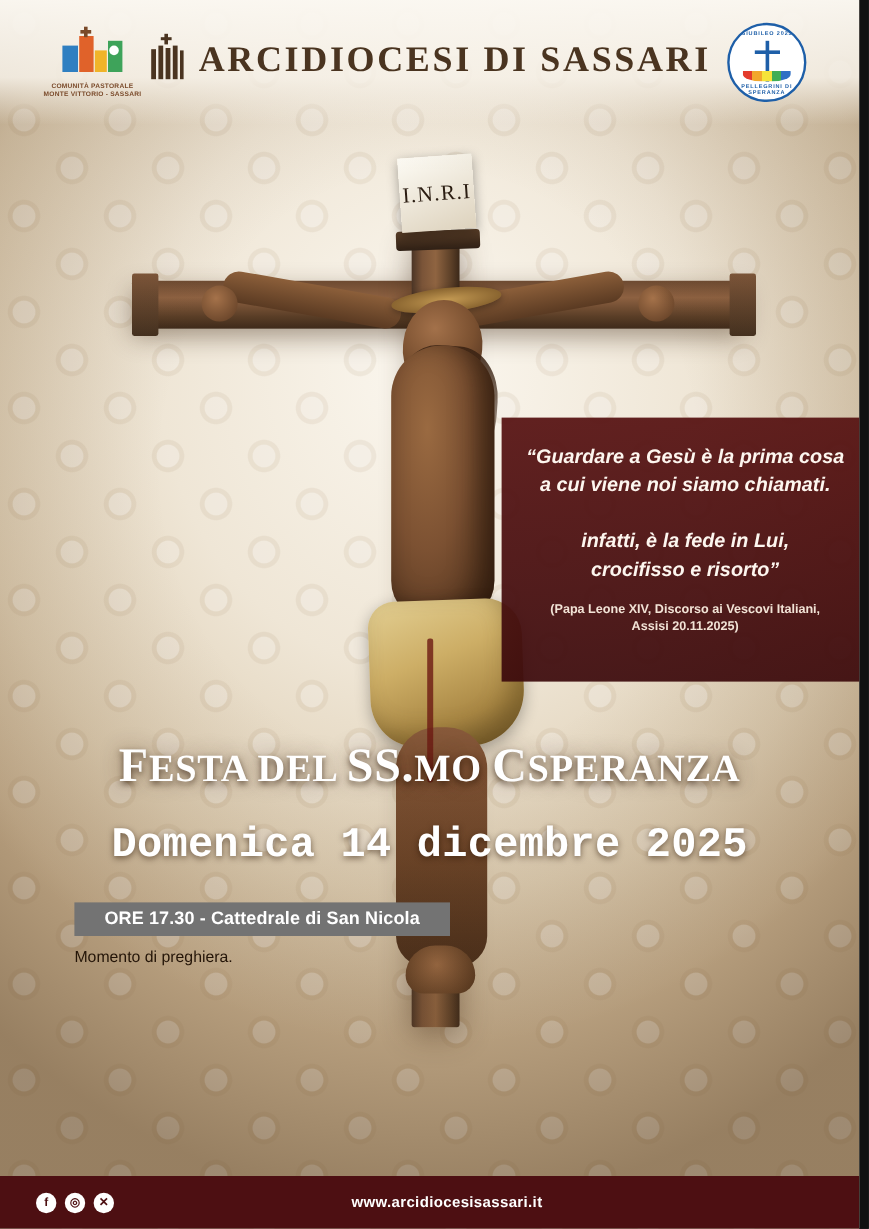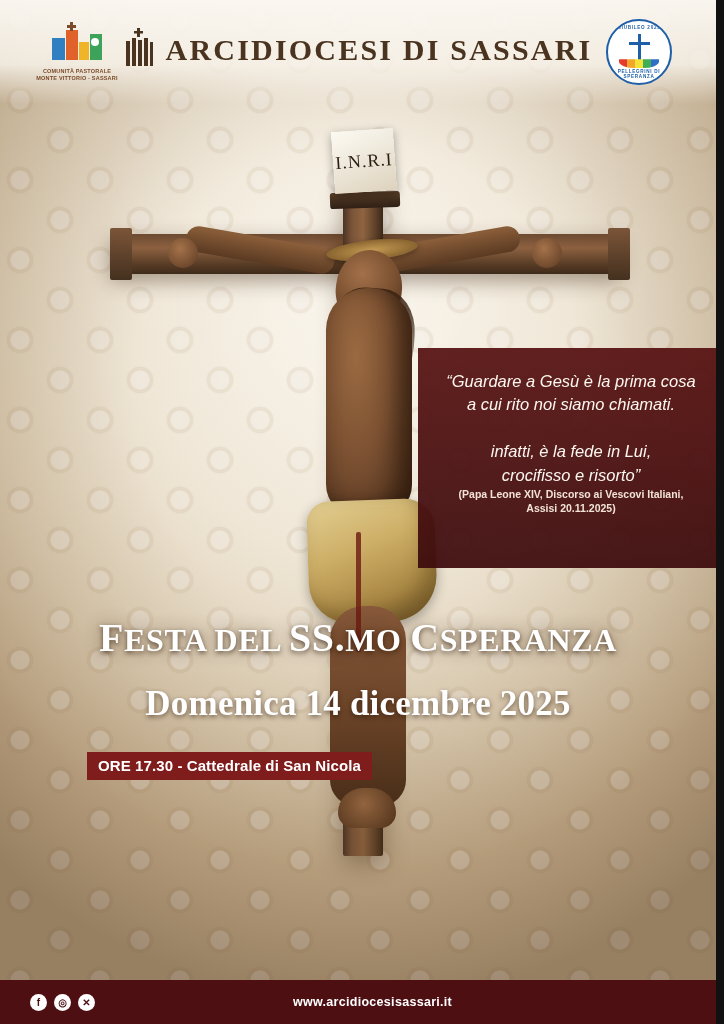--- a/index.html
+++ b/index.html
@@ -285,27 +285,28 @@
     width: 306px; height: 220px;
     background: linear-gradient(180deg, rgba(86,17,17,.93) 0%, rgba(60,10,12,.93) 100%);
     padding: 22px 18px 14px 18px;
     box-sizing: border-box;
     text-align: center;
     color: #fff;
   }
   .quote-text {
     font-family: "Liberation Sans", sans-serif;
     font-style: italic;
-    font-weight: normal;
+    font-weight: bold;
     font-size: 16.5px;
     line-height: 1.42;
     color: #fdf6ef;
     margin: 0;
   }
   .quote-src {
+    margin-top: 14px;
     font-size: 10.5px;
     font-weight: bold;
     line-height: 1.35;
     color: #f2e3d6;
   }
 
   
   .festa {
     position: absolute;
     left: 0; right: 0; top: 614px;
@@ -315,44 +316,43 @@
     font-weight: bold;
     color: #ffffff;
     letter-spacing: .6px;
     text-shadow: 0 2px 5px rgba(40,20,5,.65), 0 0 18px rgba(60,30,10,.45);
   }
   .festa .sm { font-size: 32px; }
   .data {
     position: absolute;
     left: 0; right: 0; top: 684px;
     text-align: center;
-    font-family: Liberation Serif, serif;
+    font-family: Liberation Mono, monospace;
     font-size: 35px;
     font-weight: bold;
     color: #ffffff;
     letter-spacing: .2px;
     text-shadow: 0 2px 5px rgba(40,20,5,.6);
   }
 
   
   .program {
     position: absolute;
     left: 62px; right: 62px; top: 752px;
     color: #2a1a10;
   }
   .slot-head {
     display: inline-block;
-    background: #7f1d1d;
+    background: #737373;
     color: #fff;
     font-size: 15px;
     font-weight: bold;
-    padding: 5px 11px 6px;
+    padding: 5px 25px 6px;
     margin-bottom: 8px;
     letter-spacing: .1px;
-    margin-left: 25px;
   }
   .slot-body {
     font-size: 13.2px;
     line-height: 1.45;
     color: #241508;
     margin: 0 0 14px 0;
   }
   .slot-body p { margin: 0; }
 
   
@@ -471,40 +471,41 @@
           <div class="seal-cross"></div>
           <div class="seal-arc"></div>
         </div>
       </div>
     </div>
   </div>
 
   <div class="quote-box">
     <p class="quote-text">
       <span>“Guardare a Gesù è la prima cosa</span><br>
-      <span>a cui rito noi siamo chiamati.</span><br>
+      <span>a cui viene noi siamo chiamati.</span><br>
       <br>
       <span>infatti, è la fede in Lui,</span><br>
       <span>crocifisso e risorto”</span>
     </p>
     <div class="quote-src">
       <span>(Papa Leone XIV, Discorso ai Vescovi Italiani,</span><br>
       <span>Assisi 20.11.2025)</span>
     </div>
   </div>
 
   <div class="festa">
     <span>F</span><span class="sm">ESTA DEL </span><span>SS.</span><span class="sm">MO </span><span>C</span><span class="sm">SPERANZA</span>
   </div>
   <div class="data">Domenica 14 dicembre 2025</div>
 
   <div class="program">
     <div>
       <div class="slot-head">ORE 17.30 - Cattedrale di San Nicola</div>
       <div class="slot-body">
+        <p>Momento di preghiera.</p>
       </div>
     </div>
     <div>
     </div>
   </div>
 
   <div class="footer">
     <div class="social">
       <span class="circ">f</span>
       <span class="circ">◎</span>

